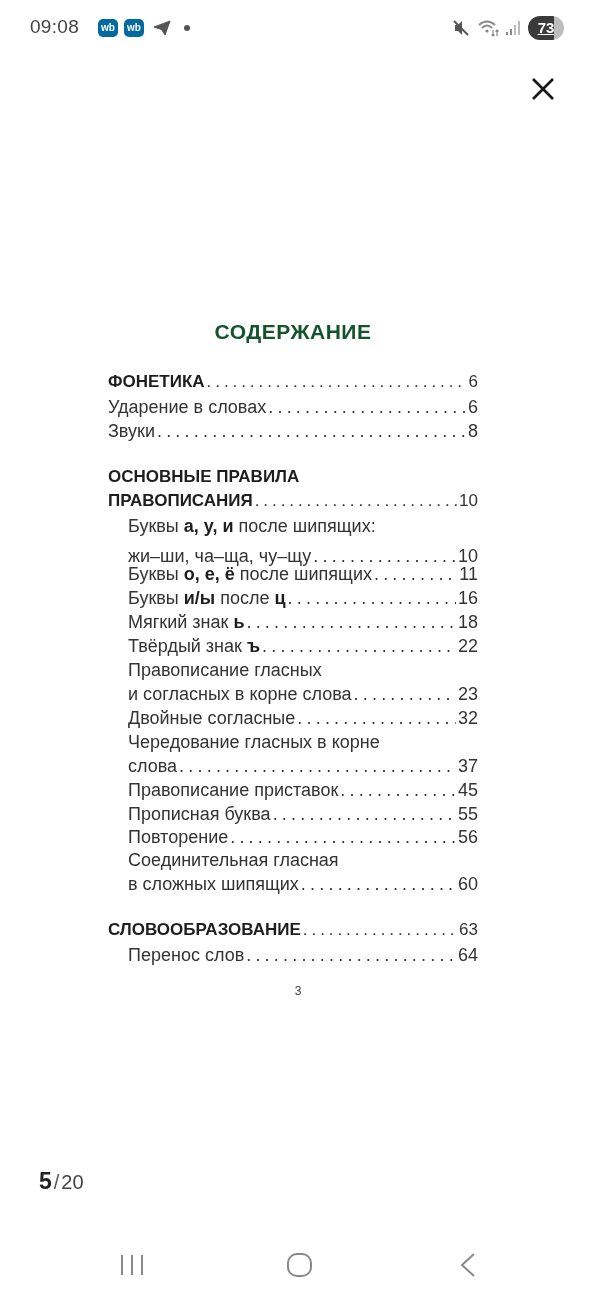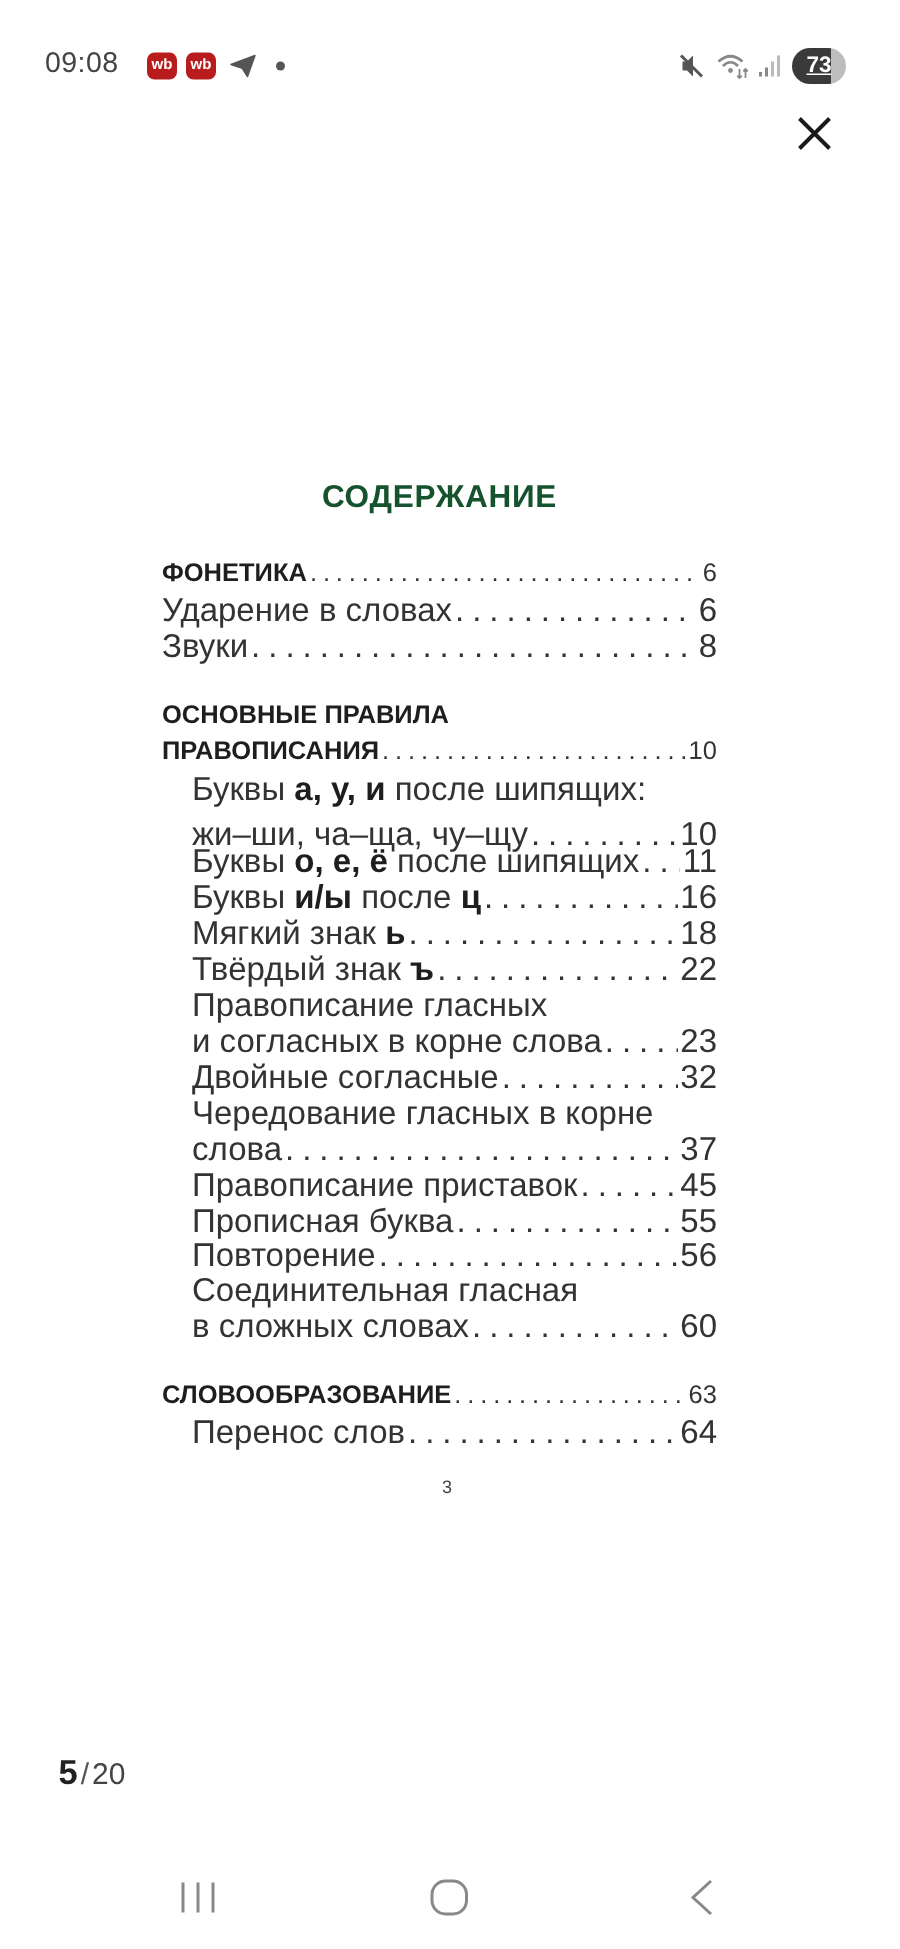--- a/index.html
+++ b/index.html
@@ -1,40 +1,40 @@
 <!DOCTYPE html>
 <html><head>
 <meta charset="utf-8">
 <style>
   html, body { margin:0; padding:0; }
   body {
     width:600px; height:1299px; background:#ffffff; position:relative; overflow:hidden;
     font-family: "Liberation Sans", "DejaVu Sans", sans-serif; color:#222;
   }
   
-  .status-bar { position:absolute; top:16px; left:0; width:600px; height:58px; }
+  .status-bar { position:absolute; top:0; left:0; width:600px; height:58px; }
   .sb-time { position:absolute; left:30px; top:16px; font-size:19px; color:#444; letter-spacing:0.3px; }
-  .sb-badge { position:absolute; top:19px; width:20px; height:18px; border-radius:5px; background:#b91c1c; color:#fff;
+  .sb-badge { position:absolute; top:19px; width:20px; height:18px; border-radius:5px; background:#0369a1; color:#fff;
     font-size:10px; font-weight:bold; text-align:center; line-height:18px; }
   .sb-tg { position:absolute; left:153px; top:20px; width:18px; height:16px; }
   .sb-dot { position:absolute; left:184px; top:25px; width:6px; height:6px; border-radius:50%; background:#555; }
   .sb-mute { position:absolute; left:452px; top:19px; width:18px; height:18px; }
   .sb-wifi { position:absolute; left:478px; top:18px; width:22px; height:20px; }
   .sb-signal { position:absolute; left:505px; top:20px; width:18px; height:16px; }
   .sb-battery { position:absolute; left:528px; top:16px; width:36px; height:24px; border-radius:12px;
     background:linear-gradient(to right,#3a3a3a 0%,#3a3a3a 72%,#bdbdbd 72%,#bdbdbd 100%);
     color:#fff; font-size:15px; font-weight:bold; text-align:center; line-height:24px;text-decoration:underline; }
 
   .close-btn { position:absolute; left:526px; top:72px; width:34px; height:34px; cursor:pointer; }
 
   
   .page { position:absolute; left:0; top:0; width:600px; }
   .toc-title { position:absolute; top:320px; left:0; width:586px; text-align:center;
     font-weight:bold; font-size:21px; letter-spacing:0.5px; color:#14532d; }
-  .toc-line { position:absolute; height:24px; font-size:22px; line-height:24px; display:flex; white-space:nowrap; color:#333; }
+  .toc-line { position:absolute; height:24px; font-size:18px; line-height:24px; display:flex; white-space:nowrap; color:#333; }
   .toc-line.section { font-weight:bold; font-size:17px; color:#1e1e1e; }
   .toc-line .label { flex:0 0 auto; }
   .toc-line .label b { font-weight:bold; color:#1e1e1e; }
   .toc-line .dots { flex:1 1 auto; overflow:hidden; font-weight:normal; letter-spacing:3.1px; color:#333; padding-left:2px; }
   .toc-line .dots::before { content:". . . . . . . . . . . . . . . . . . . . . . . . . . . . . . . . . . . . . . . . . . . . . . . . . . . . . . . . . . . . ."; letter-spacing:-0.4px; }
   .toc-line .pg { flex:0 0 auto; font-weight:normal; padding-left:2px; color:#333; }
   .page-number { position:absolute; top:984px; left:0; width:596px; text-align:center; font-size:12px; color:#444; }
 
   .pager { position:absolute; left:39px; top:1168px; font-size:22px; color:#333; }
   .pager .cur { font-weight:bold; font-size:23px; color:#222; }
@@ -171,21 +171,21 @@
   </div>
   <div class="toc-line" style="top:825px; left:128px; width:350px;">
     <span class="label">Повторение</span>
     <span class="dots"></span>
     <span class="pg">56</span>
   </div>
   <div class="toc-line" style="top:848px; left:128px; width:350px;">
     <span class="label">Соединительная гласная</span>
   </div>
   <div class="toc-line" style="top:872px; left:128px; width:350px;">
-    <span class="label">в сложных словах</span>
+    <span class="label">в сложных шипящих</span>
     <span class="dots"></span>
     <span class="pg">60</span>
   </div>
 
   <div class="toc-line section" style="top:918px; left:108px; width:370px;">
     <span class="label">СЛОВООБРАЗОВАНИЕ</span>
     <span class="dots"></span>
     <span class="pg">63</span>
   </div>
   <div class="toc-line" style="top:943px; left:128px; width:350px;">

